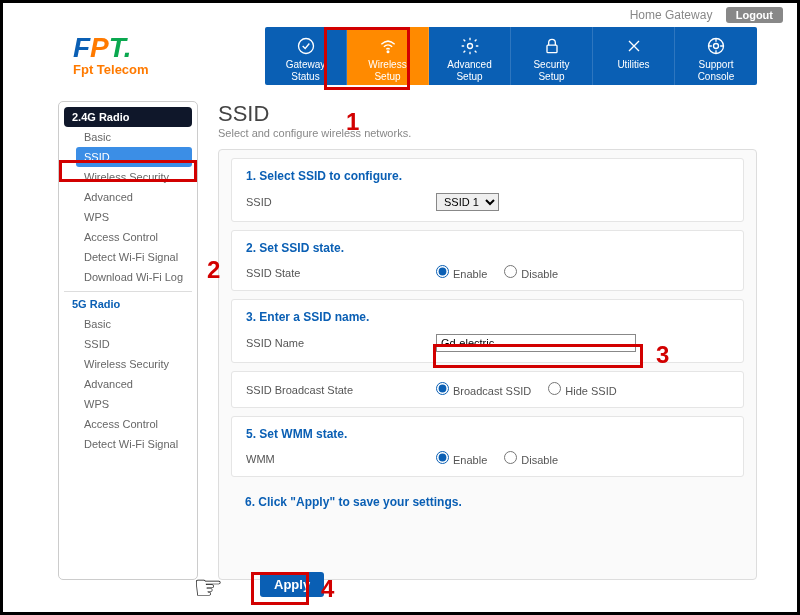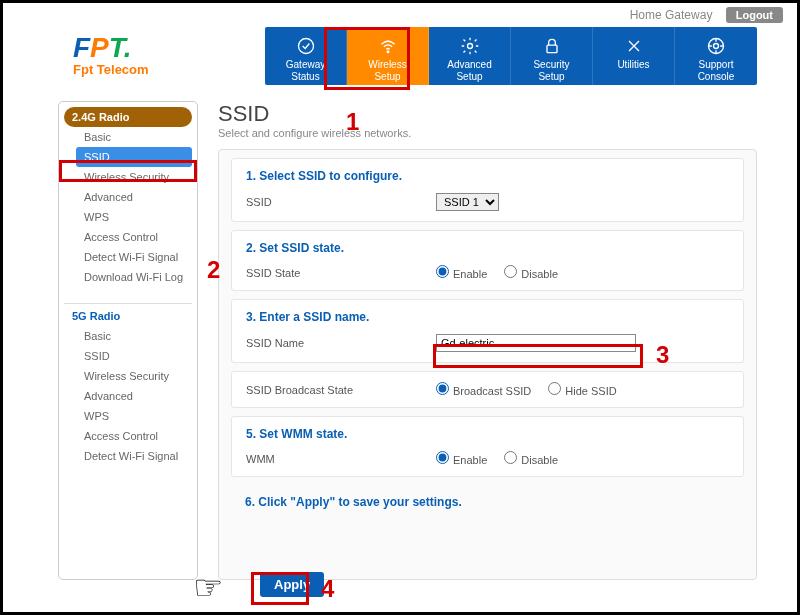--- a/index.html
+++ b/index.html
@@ -72,44 +72,44 @@
   }
   .sidebar {
     width:140px;
     border:1px solid #ccc;
     border-radius:5px;
     padding:5px;
     background:#fff;
     font-size:11px;
   }
   .side-header {
-    background:#a16207;
+    background:#0f172a;
     color:#fff;
     font-weight:bold;
     padding:4px 8px;
-    border-radius:10px;
+    border-radius:4px;
     font-size:11px;
   }
   .side-item {
     color:#666;
     padding:4px 8px;
     cursor:pointer;
     margin-left:12px;
   }
   .side-item.active {
     background:#3b8ee6;
     color:#fff;
     border-radius:3px;
   }
   .side-header.band5g {
     background:transparent;
     color:#0a5fb4;
     border-top:1px solid #ddd;
     border-radius:0;
-    margin-top:16px;
+    margin-top:4px;
     padding-top:6px;
   }
   .main {
     flex:1;
     margin-left:20px;
   }
   .page-title { font-size:22px; color:#444; }
   .page-sub { font-size:11px; color:#888; margin-bottom:10px; }
   .panel {
     background:#fafafa;

